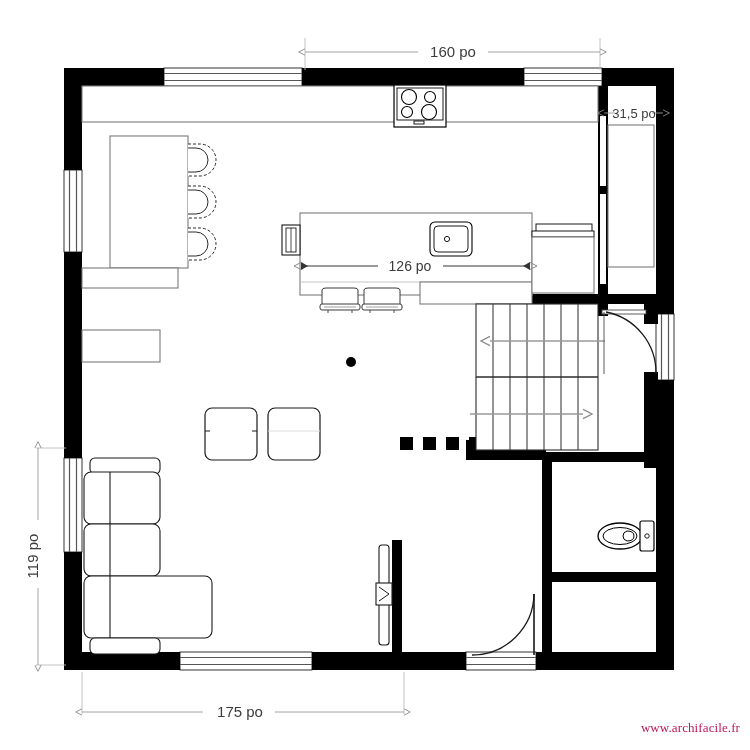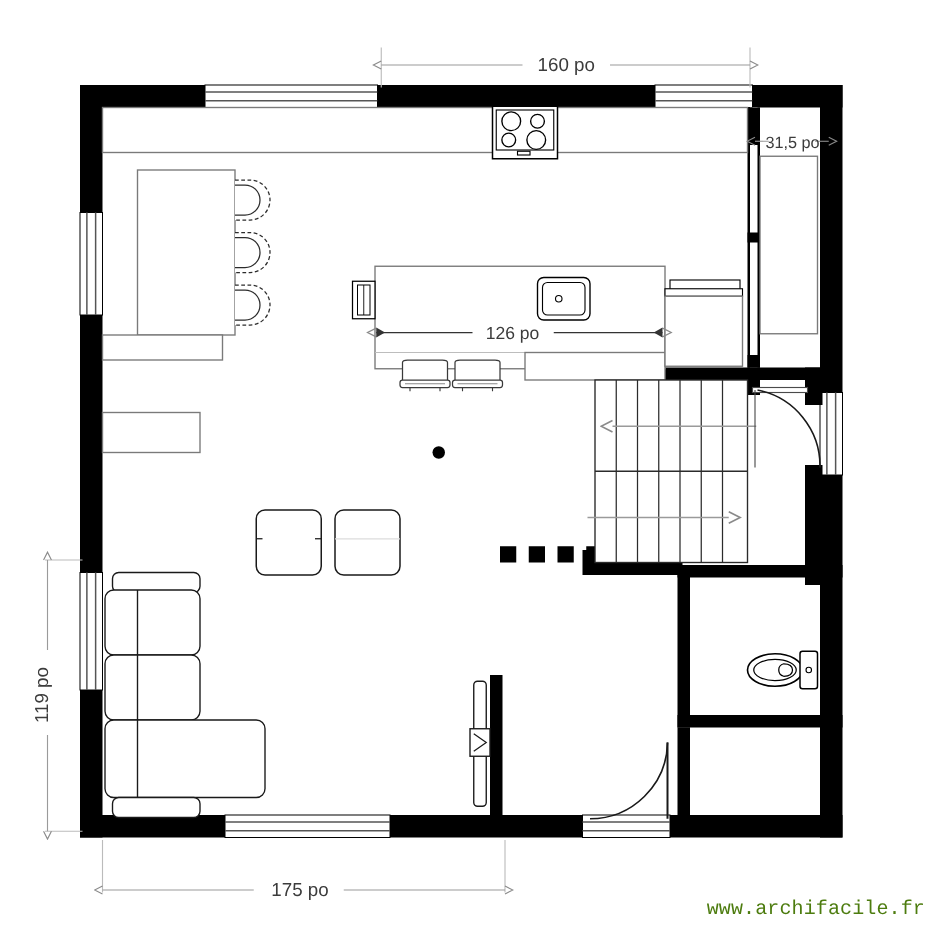--- a/index.html
+++ b/index.html
@@ -22,23 +22,23 @@
   }
   #plan-svg {
     display: block;
     width: 750px;
     height: 750px;
   }
   .watermark {
     position: absolute;
     right: 10px;
     bottom: 14px;
-    font-family: Liberation Mono, monospace;
-    font-size: 16px;
-    color: #4d7c0f;
+    font-family: Liberation Serif, serif;
+    font-size: 13px;
+    color: #be185d;
     letter-spacing: 0.1px;
     white-space: nowrap;
   }
 </style>
 </head>
 <body>
 
 <div id="plan-root">
 
 <svg id="plan-svg" viewBox="0 0 750 750" xmlns="http://www.w3.org/2000/svg">

